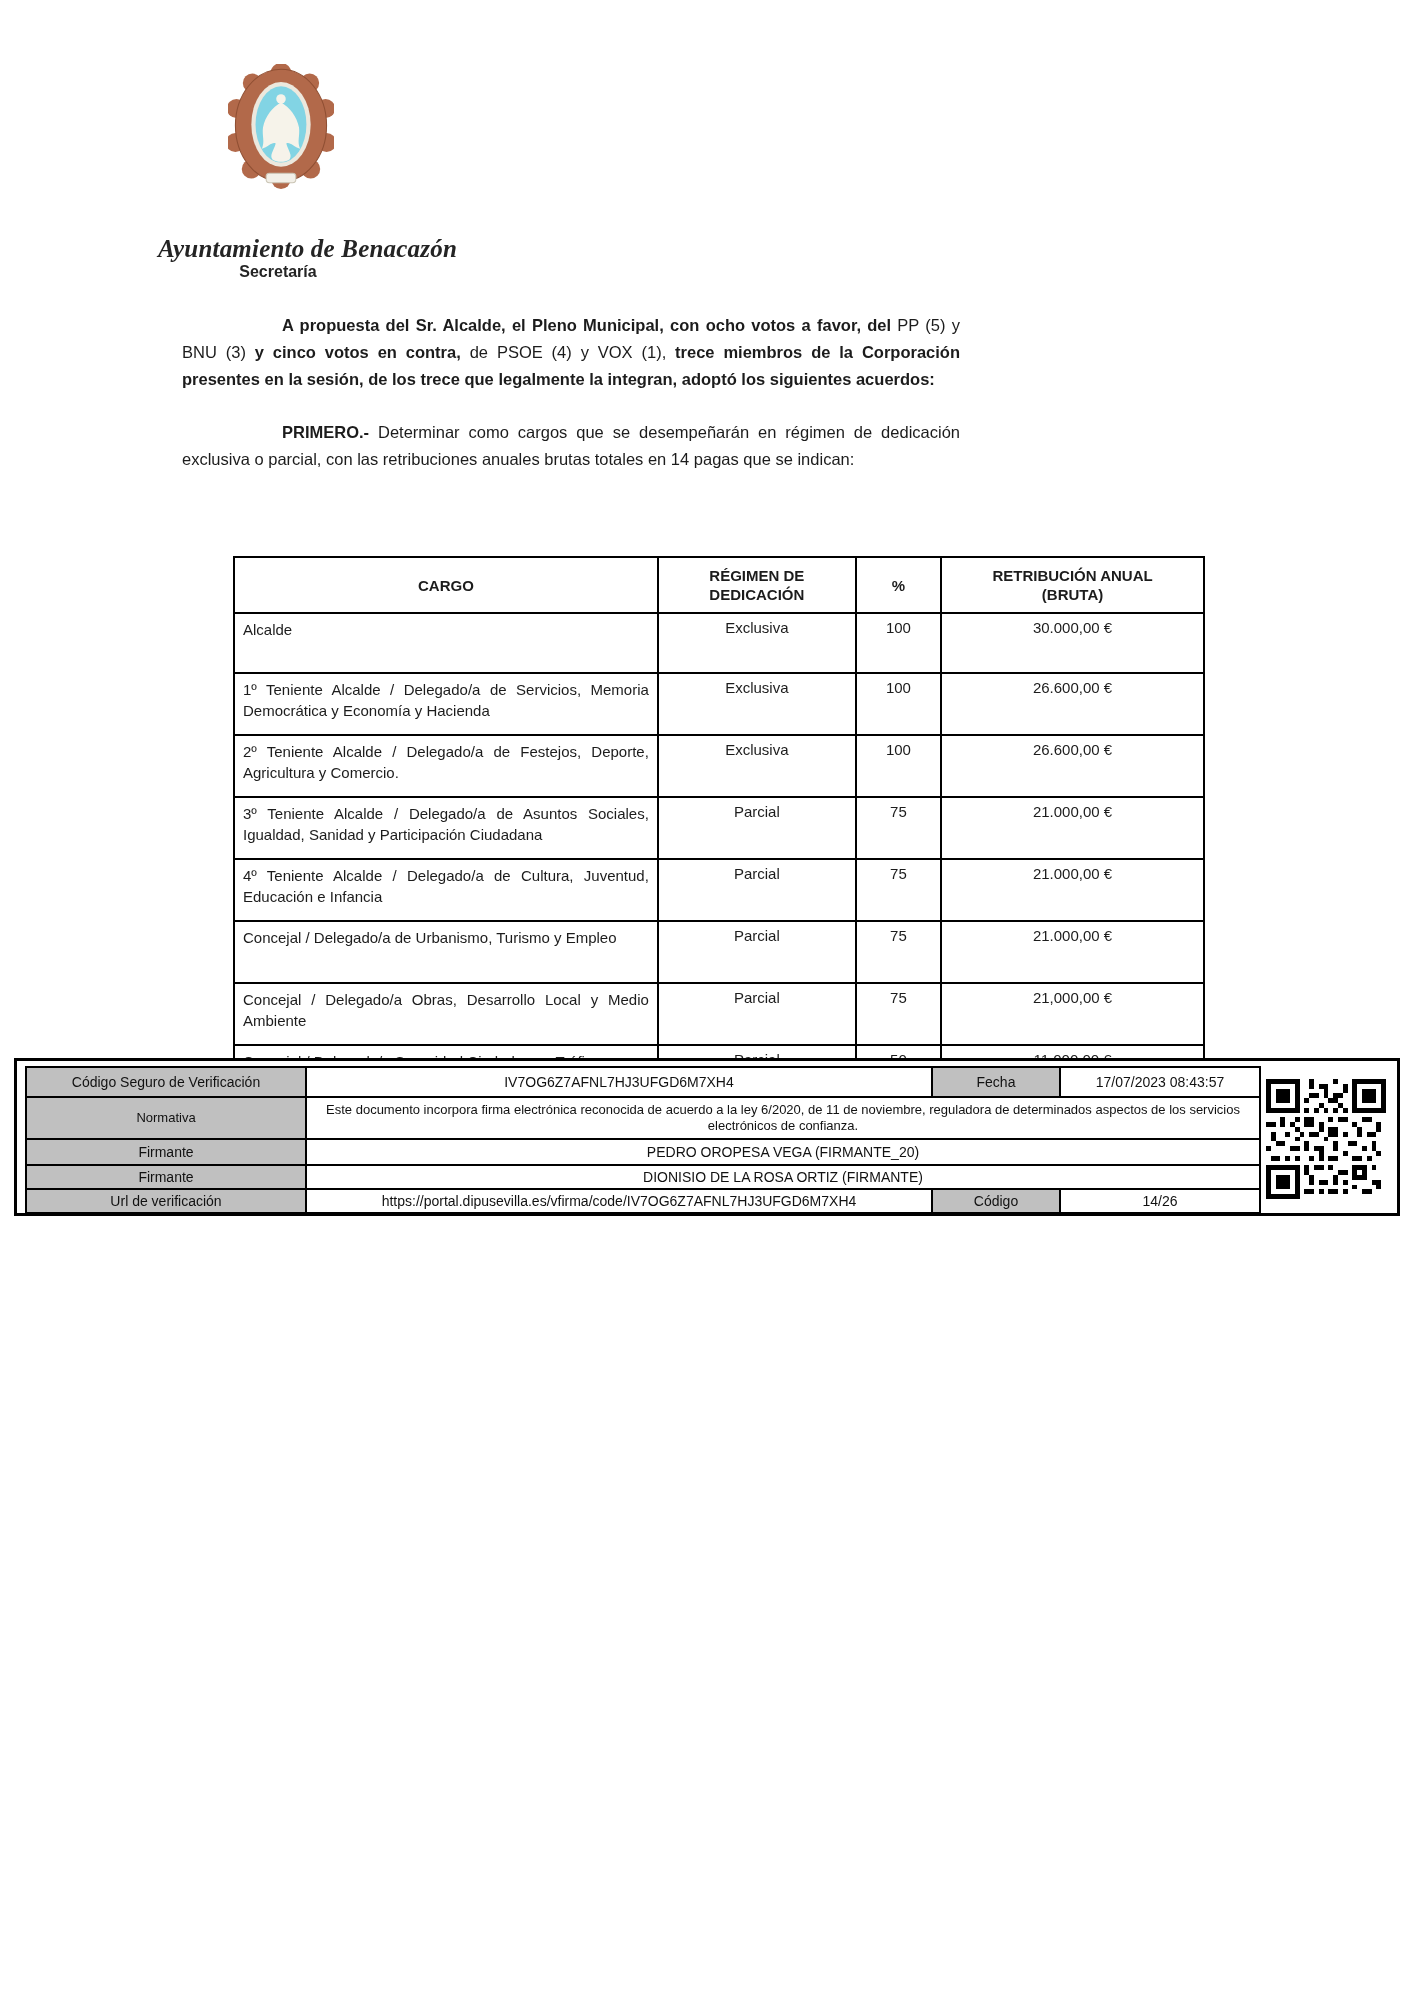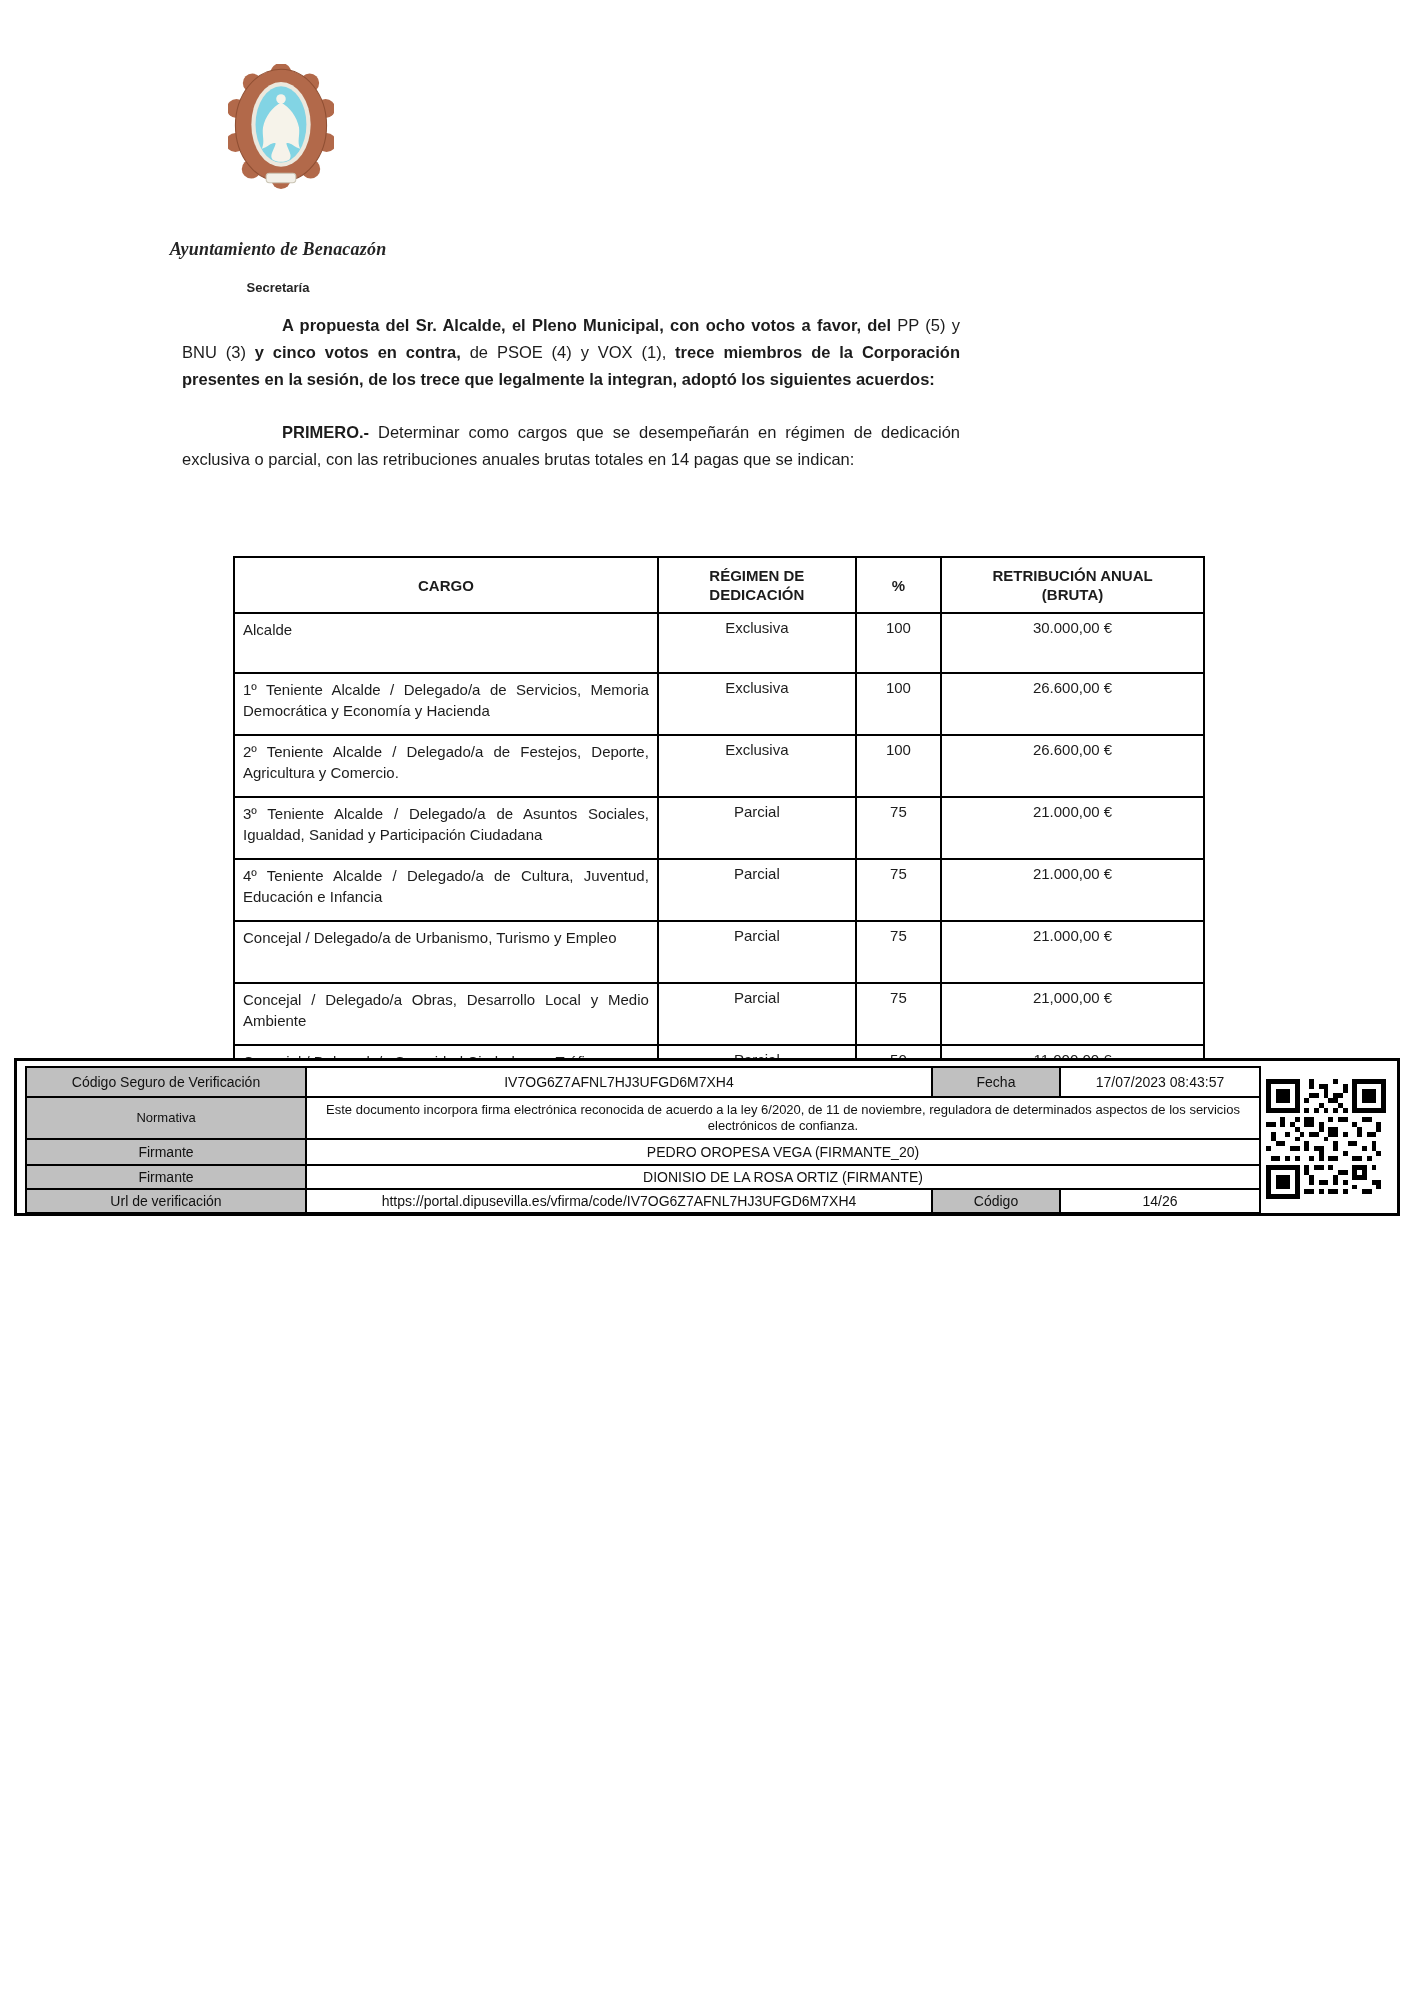--- a/index.html
+++ b/index.html
@@ -10,24 +10,24 @@
     font-family:"Liberation Sans",sans-serif;
     color:#1f1f1f;
     overflow:hidden;
   }
   
   .logo{position:absolute;left:228px;top:64px;width:106px;height:126px;}
   .brand{position:absolute;left:158px;top:236px;width:240px;text-align:center;}
   .brand-title{
     font-family:"Liberation Serif",serif;
     font-style:italic;font-weight:bold;
-    font-size:18px;line-height:26px;color:#242424;letter-spacing:.2px;
+    font-size:25px;line-height:26px;color:#242424;letter-spacing:.2px;
     white-space:nowrap;
   }
-  .brand-sub{font-size:13px;font-weight:bold;color:#242424;margin-top:18px;}
+  .brand-sub{font-size:16px;font-weight:bold;color:#242424;margin-top:1px;}
   
   .content{position:absolute;left:182px;top:312px;width:778px;}
   .para{
     text-align:justify;
     font-size:16.5px;line-height:27px;margin:0;
     text-indent:100px;
     color:#1c1c1c;
   }
   .para + .para{margin-top:26px;}
   .b{font-weight:bold;}

